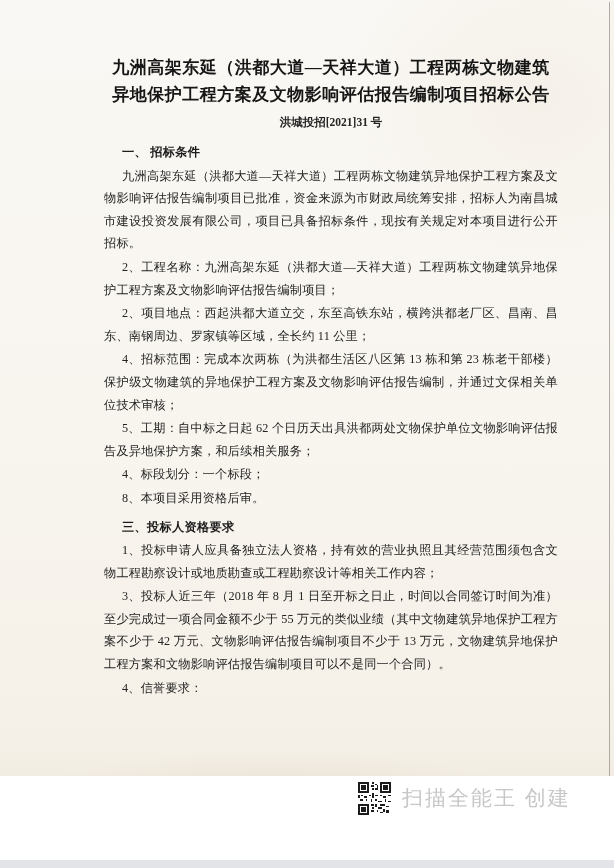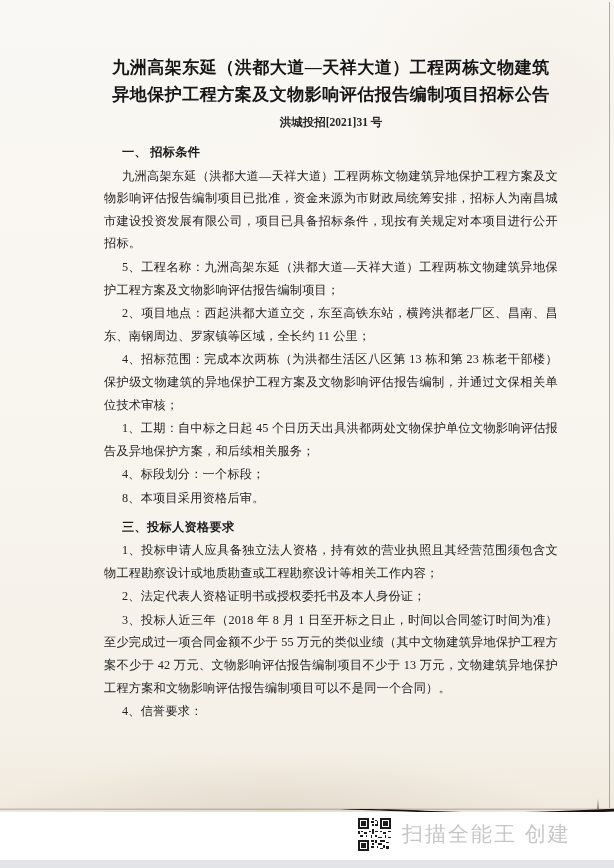--- a/index.html
+++ b/index.html
@@ -79,21 +79,21 @@
   }
   .page-bottom-edge {
     position: absolute;
     left: 0; top: 797px;
     width: 614px; height: 18px;
     display: block;
   }
   
   .scan-footer {
     position: absolute;
-    left: 0; top: 812px;
+    left: 0; top: 776px;
     width: 614px; height: 48px;
     background: #ffffff;
   }
   .qr {
     position: absolute;
     left: 358px; top: 6px;
     width: 33px; height: 33px;
   }
   .watermark {
     position: absolute;
@@ -123,30 +123,29 @@
       <h1 class="doc-title">
         <span class="title-line">九洲高架东延（洪都大道—天祥大道）工程两栋文物建筑</span>
         <span class="title-line">异地保护工程方案及文物影响评估报告编制项目招标公告</span>
       </h1>
 
       <div class="doc-number">洪城投招[2021]31 号</div>
 
       <h2 class="sec-heading">一、 招标条件</h2>
       <p class="para">九洲高架东延（洪都大道—天祥大道）工程两栋文物建筑异地保护工程方案及文物影响评估报告编制项目已批准，资金来源为市财政局统筹安排，招标人为南昌城市建设投资发展有限公司，项目已具备招标条件，现按有关规定对本项目进行公开招标。</p>
 
-      <p class="para">5、工程名称：九洲高架东延（洪都大道—天祥大道）工程两栋文物建筑异地保护工程方案及文物影响评估报告编制项目；</p>
+      <p class="para">2、工程名称：九洲高架东延（洪都大道—天祥大道）工程两栋文物建筑异地保护工程方案及文物影响评估报告编制项目；</p>
       <p class="para">2、项目地点：西起洪都大道立交，东至高铁东站，横跨洪都老厂区、昌南、昌东、南钢周边、罗家镇等区域，全长约 11 公里；</p>
       <p class="para">4、招标范围：完成本次两栋（为洪都生活区八区第 13 栋和第 23 栋老干部楼）保护级文物建筑的异地保护工程方案及文物影响评估报告编制，并通过文保相关单位技术审核；</p>
-      <p class="para">1、工期：自中标之日起 45 个日历天出具洪都两处文物保护单位文物影响评估报告及异地保护方案，和后续相关服务；</p>
+      <p class="para">5、工期：自中标之日起 62 个日历天出具洪都两处文物保护单位文物影响评估报告及异地保护方案，和后续相关服务；</p>
       <p class="para">4、标段划分：一个标段；</p>
       <p class="para">8、本项目采用资格后审。</p>
 
       <h2 class="sec-heading">三、投标人资格要求</h2>
       <p class="para">1、投标申请人应具备独立法人资格，持有效的营业执照且其经营范围须包含文物工程勘察设计或地质勘查或工程勘察设计等相关工作内容；</p>
-      <p class="para">2、法定代表人资格证明书或授权委托书及本人身份证；</p>
       <p class="para">3、投标人近三年（2018 年 8 月 1 日至开标之日止，时间以合同签订时间为准）至少完成过一项合同金额不少于 55 万元的类似业绩（其中文物建筑异地保护工程方案不少于 42 万元、文物影响评估报告编制项目不少于 13 万元，文物建筑异地保护工程方案和文物影响评估报告编制项目可以不是同一个合同）。</p>
       <p class="para">4、信誉要求：</p>
 
     </div>
 
     <div class="right-edge-line"></div>
 
     <svg class="page-bottom-edge" viewBox="0 0 614 18" preserveAspectRatio="none">
       <path d="M0 12.2 H614" stroke="#6b6257" stroke-width="1" opacity="0.5" fill="none"></path>
       <path d="M340 12.2 C400 11 435 15.2 485 15.4 C535 15.6 578 13.4 614 11.8 L614 14.6 C560 17 470 17.6 412 14.8 C382 13.4 356 12.8 340 12.2 Z" fill="#171310"></path>

